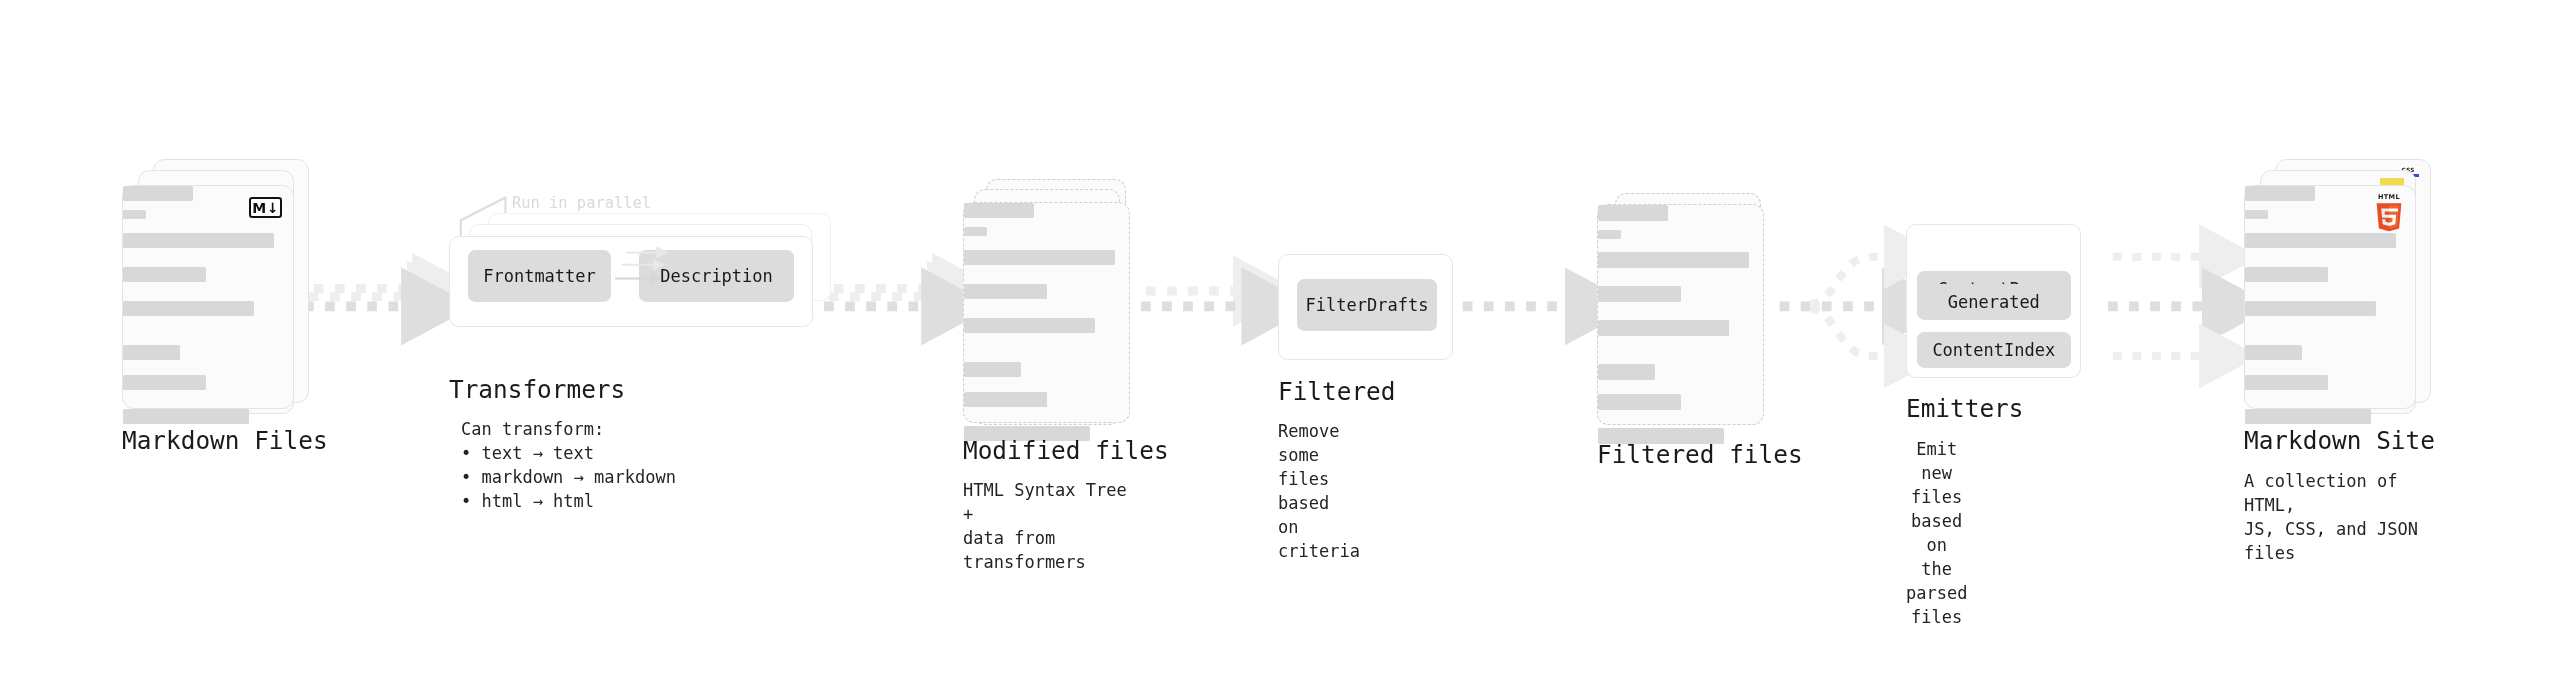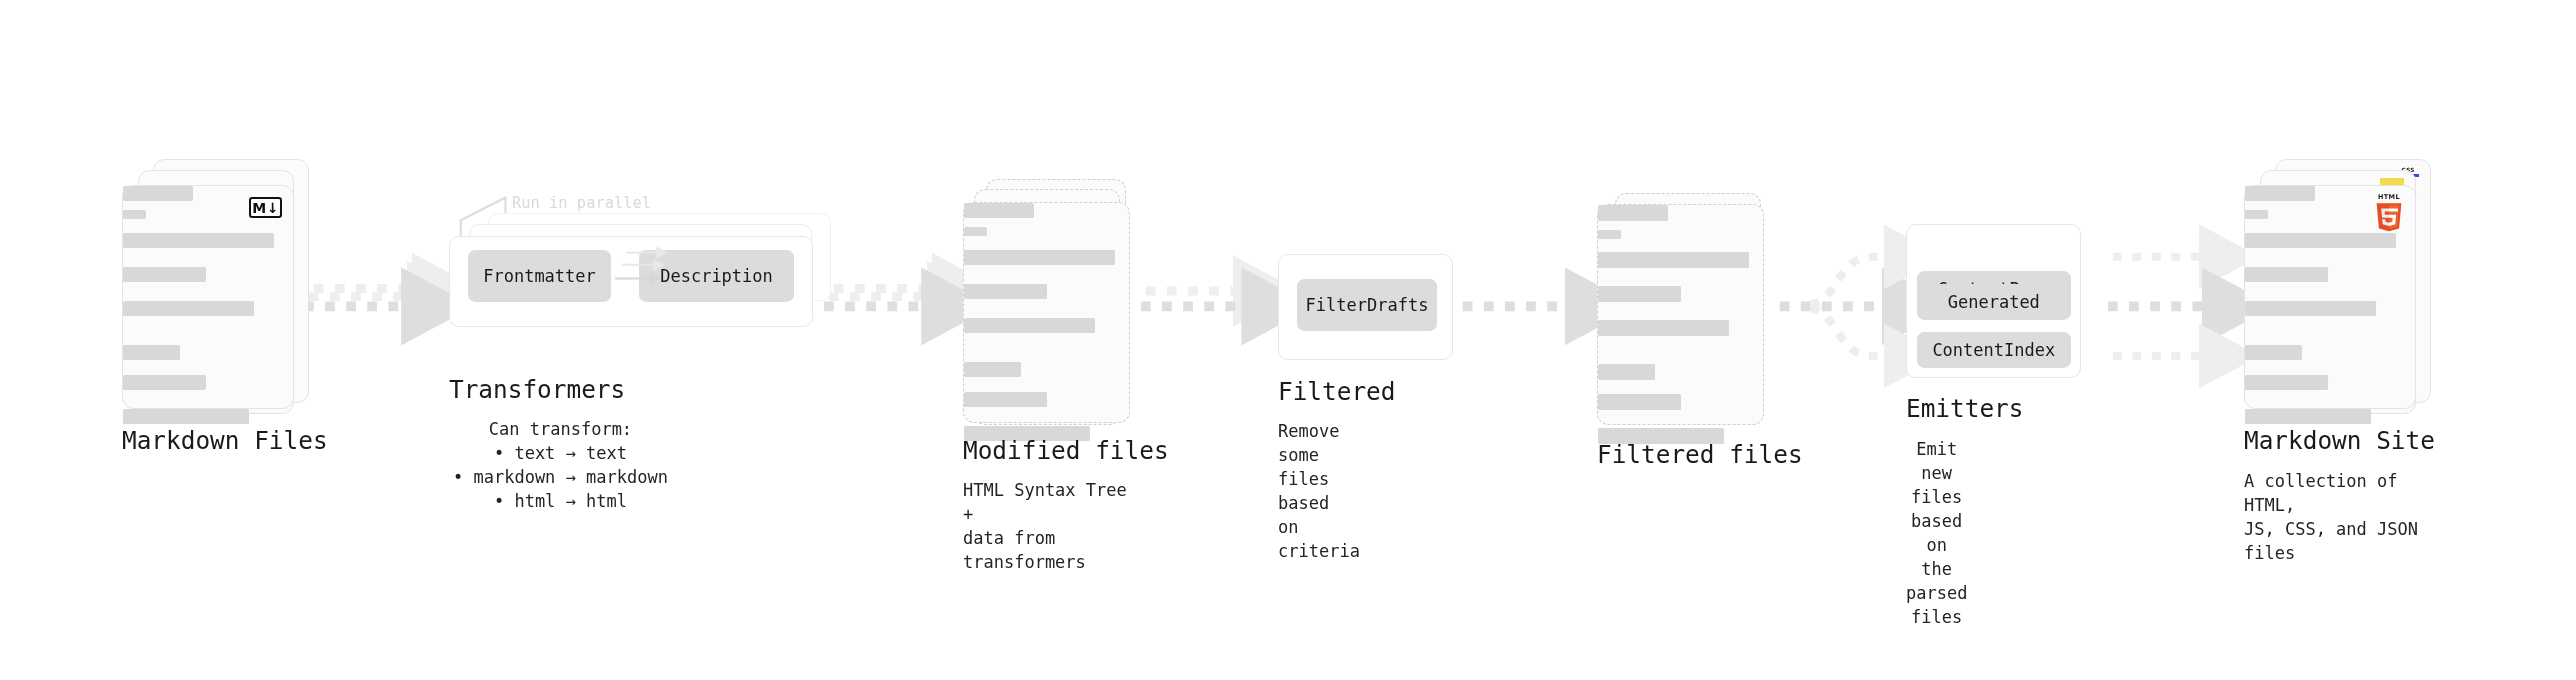--- a/index.html
+++ b/index.html
@@ -262,21 +262,21 @@
             <path d="M0,0 L0,6 L6,3 z" fill="#e8e8e8"></path>
           </marker>
         </defs>
         <line x1="42" y1="23" x2="80" y2="23" stroke="#e8e8e8" stroke-width="2.5" marker-end="url(#tahL)"></line>
         <line x1="36" y1="38" x2="76" y2="38" stroke="#e8e8e8" stroke-width="2.5" marker-end="url(#tahL)"></line>
         <line x1="28" y1="55" x2="72" y2="55" stroke="#d6d6d6" stroke-width="2.5" marker-end="url(#tah)"></line>
       </svg>
     </div>
 
     <div class="caption-title" style="position:absolute; left:0px; top:163px;">Transformers</div>
-    <div class="caption-sub" style="position:absolute; left:4px; top:193px;text-align:center;">Can transform:
+    <div class="caption-sub" style="position:absolute; left:12px; top:193px;">Can transform:
  • text → text
  • markdown → markdown
  • html → html</div>
   </div>
 
   <div class="node" style="left:963px; top:179px;">
     <div class="stack" style="width:175px; height:244px;">
       <div class="card dashed" style="left:23px; top:0px; width:140px; height:236px;"></div>
       <div class="card dashed" style="left:11.4px; top:9.8px; width:146px; height:236px;"></div>
       <div class="card dashed card-front" style="position:absolute; left:0px; top:23px; width:167px; height:221px; border:1.6px dashed #cfcfcf; background:#fbfbfb;">

